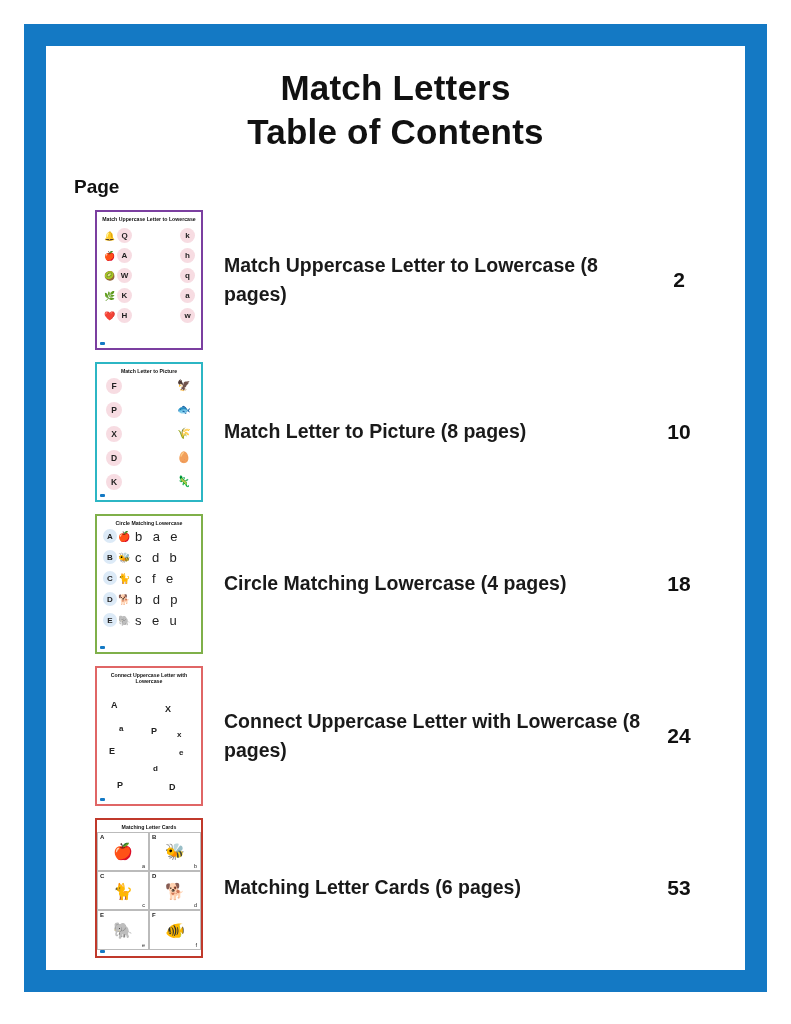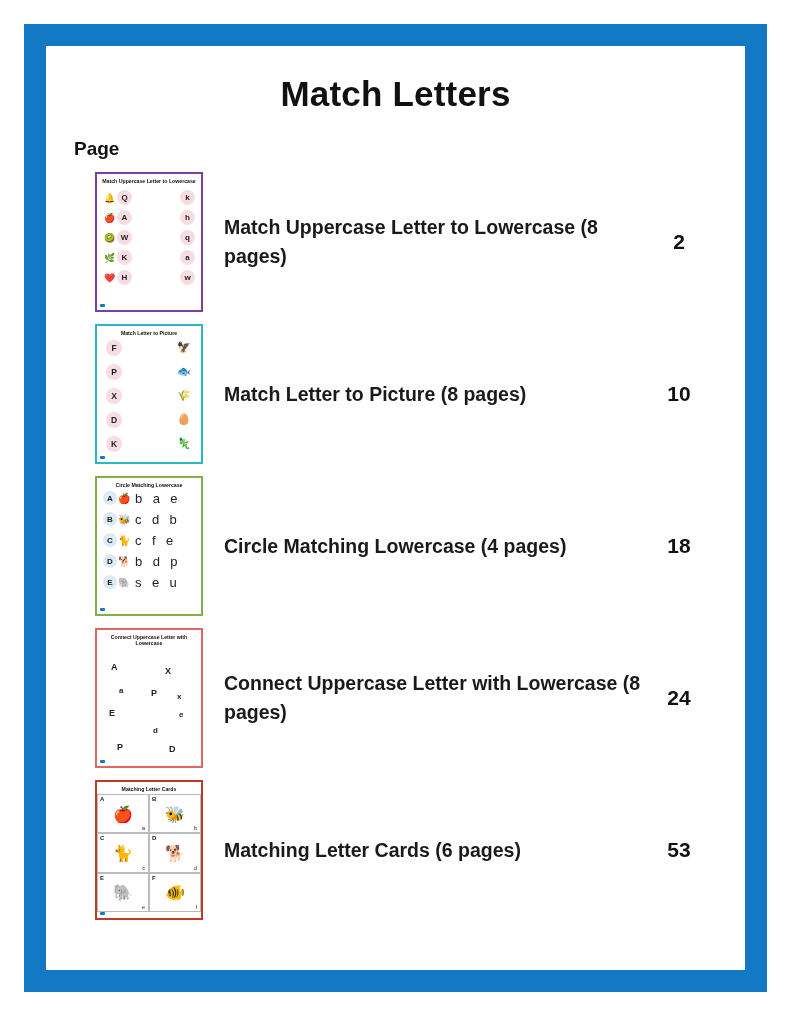--- a/index.html
+++ b/index.html
@@ -33,21 +33,21 @@
     position: absolute;
     left: 22px;
     top: 22px;
     right: 22px;
     bottom: 22px;
     background: #ffffff;
   }
   .content {
     position: absolute;
     left: 46px;
-    top: 46px;
+    top: 40px;
     width: 699px;
     height: 924px;
     box-sizing: border-box;
     padding: 26px 28px 10px 28px;
   }
   .doc-title {
     text-align: center;
     font-size: 35px;
     font-weight: bold;
     color: #111111;
@@ -237,20 +237,21 @@
 
 <div class="page">
   <div class="blue-frame">
     <div class="white-inner"></div>
   </div>
 
   <div class="content">
 
     <div class="doc-title">
       <span>Match Letters</span>
+      <span class="line2">Table of Contents</span>
     </div>
 
     <div class="page-header">Page</div>
 
     <table class="toc">
       <tbody>
 
         <tr>
           <td class="thumb-cell">
             <div class="thumb t1">

